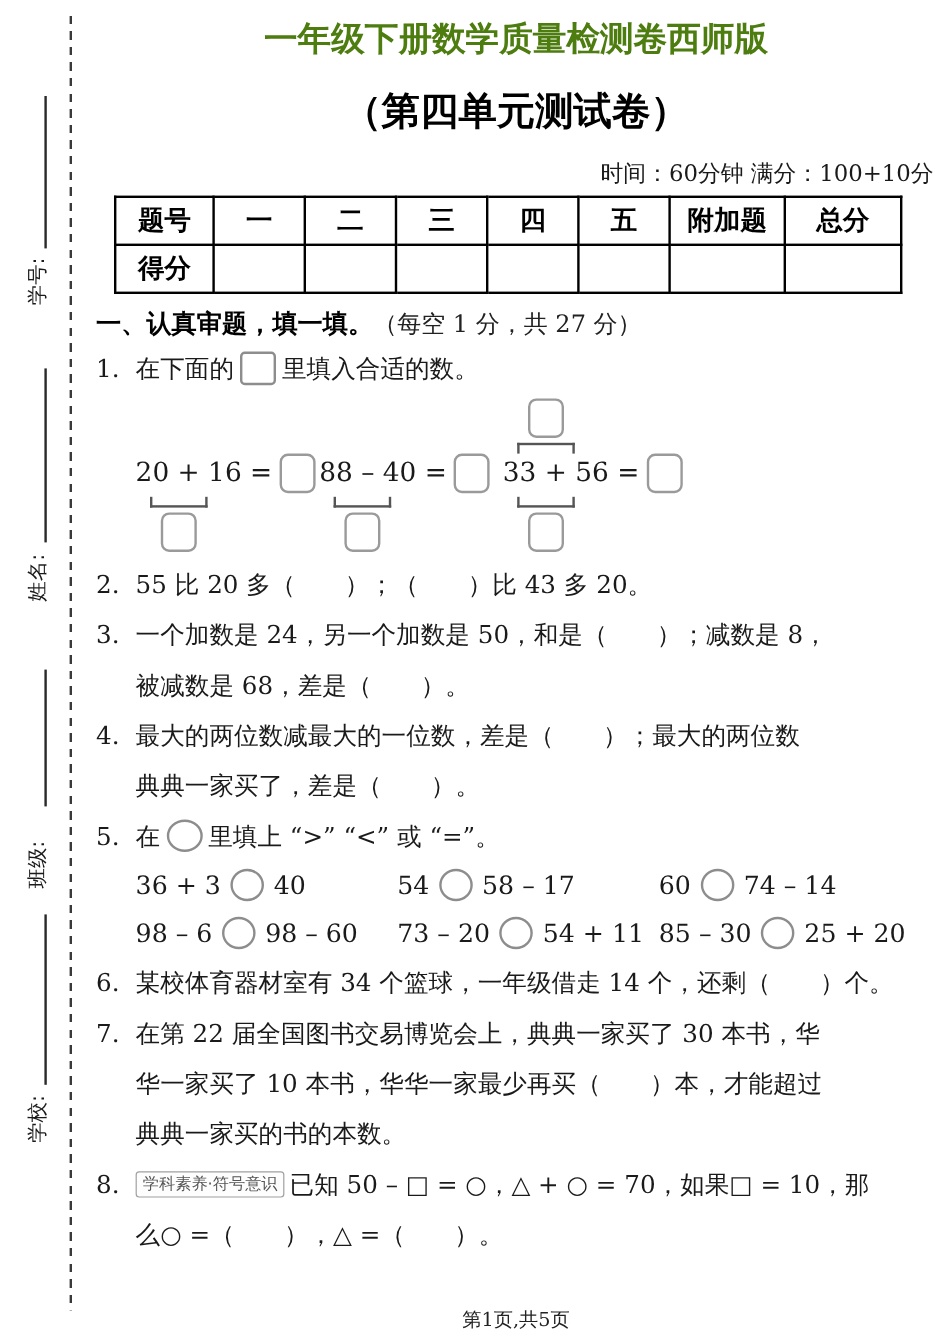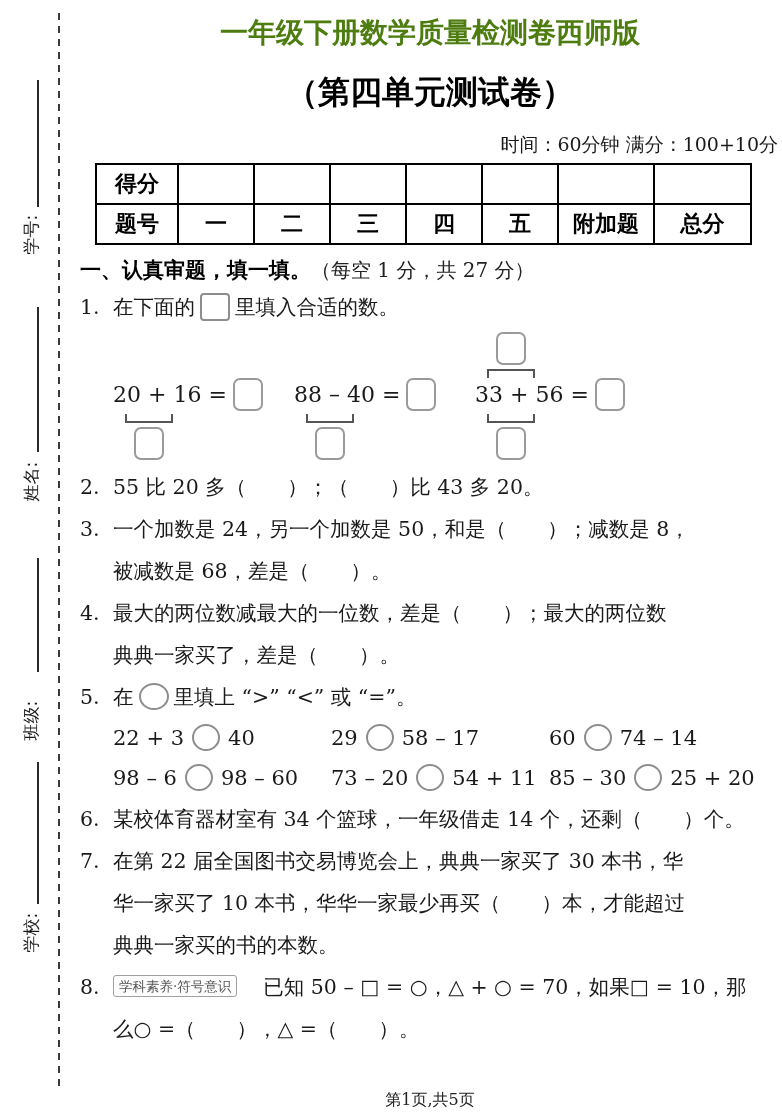--- a/index.html
+++ b/index.html
@@ -69,21 +69,21 @@
   .inline-box {
     display:inline-block; width:30px; height:28px; margin:0 5px;
     border:2px solid #8d8d8d; border-radius:4px; vertical-align:-7px;
   }
   .inline-circle {
     display:inline-block; width:30px; height:27px; margin:0 5px;
     border:2px solid #8d8d8d; border-radius:50%; vertical-align:-6px;
   }
 
   
-  .q1-diagram { display:flex; gap:41px; margin:4px 0 6px 33px; height:128px;text-align:right; }
+  .q1-diagram { display:flex; gap:13px; margin:4px 0 6px 33px; height:128px;text-align:right; }
   .egroup { position:relative; width:140px; height:128px; font-size:22px; }
   .ebox {
     position:absolute; width:30px; height:33px;
     border:2px solid #9a9a9a; border-radius:7px; background:#fff;
   }
   .e-top-box { left:21px; top:0; }
   .e-bot-box { left:21px; top:95px; }
   .e-br { position:absolute; left:12px; width:48px; height:9px; }
   .e-top-br { top:37px; border:2px solid #555; border-bottom:none; }
   .e-bot-br { top:82px; border:2px solid #555; border-top:none; }
@@ -94,21 +94,21 @@
   .cmp-row { display:flex; margin-left:33px; height:40px; align-items:center; font-size:21px; }
   .cmp { width:218px; display:flex; align-items:center; gap:8px; white-space:nowrap; }
   .cmp:last-child { width:auto; }
   .cmp-circle { flex:none; width:28px; height:27px; border:2px solid #8d8d8d; border-radius:50%; }
 
   
   .badge {
     display:inline-block; font-family:"DejaVu Sans", sans-serif;
     font-size:13.5px; line-height:18px; color:#555;
     border:1px solid #a0a0a0; border-radius:3px;
-    padding:1px 5px; margin-right:26px; vertical-align:3px; background:#fdfdfd;
+    padding:1px 5px; margin-right:4px; vertical-align:3px; background:#fdfdfd;
   }
 
   .footer {
     position:absolute; left:80px; top:1090px; width:700px;
     text-align:center; font-size:16px; color:#222;
   }
 </style>
 </head>
 <body>
 
@@ -135,39 +135,39 @@
         <col class="c-q">
         <col class="c-q">
         <col class="c-q">
       <col class="c-q">
         <col class="c-q">
         <col class="c-extra">
         <col class="c-total">
     </colgroup>
     <tbody>
         <tr>
-      <td>得分</td>
-      <td></td>
-      <td></td>
-      <td></td>
-      <td></td>
-      <td></td>
-      <td></td>
-      <td></td>
-    </tr>
-    <tr>
       <td>题号</td>
       <td>一</td>
       <td>二</td>
       <td>三</td>
       <td>四</td>
       <td>五</td>
       <td>附加题</td>
       <td>总分</td>
     </tr>
+    <tr>
+      <td>得分</td>
+      <td></td>
+      <td></td>
+      <td></td>
+      <td></td>
+      <td></td>
+      <td></td>
+      <td></td>
+    </tr>
   </tbody>
     </table>
 
   <div class="section">
     <span class="sec-title">一、认真审题，填一填。</span><span class="sec-note">（每空 1 分，共 27 分）</span>
   </div>
 
   <div class="q">
     <span class="q-no">1.</span>
     <div>
@@ -224,26 +224,26 @@
   </div>
 
   <div class="q">
     <span class="q-no">5.</span>
     <div>
       <span>在</span><span class="inline-circle"></span><span>里填上 “&gt;” “&lt;” 或 “=”。</span>
     </div>
   </div>
   <div class="cmp-row">
     <div class="cmp">
-        <span>22 + 3</span>
+        <span>36 + 3</span>
         <span class="cmp-circle"></span>
         <span>40</span>
       </div>
     <div class="cmp">
-        <span>29</span>
+        <span>54</span>
         <span class="cmp-circle"></span>
         <span>58 – 17</span>
       </div>
     <div class="cmp">
         <span>60</span>
         <span class="cmp-circle"></span>
         <span>74 – 14</span>
       </div>
   </div>
   <div class="cmp-row">

